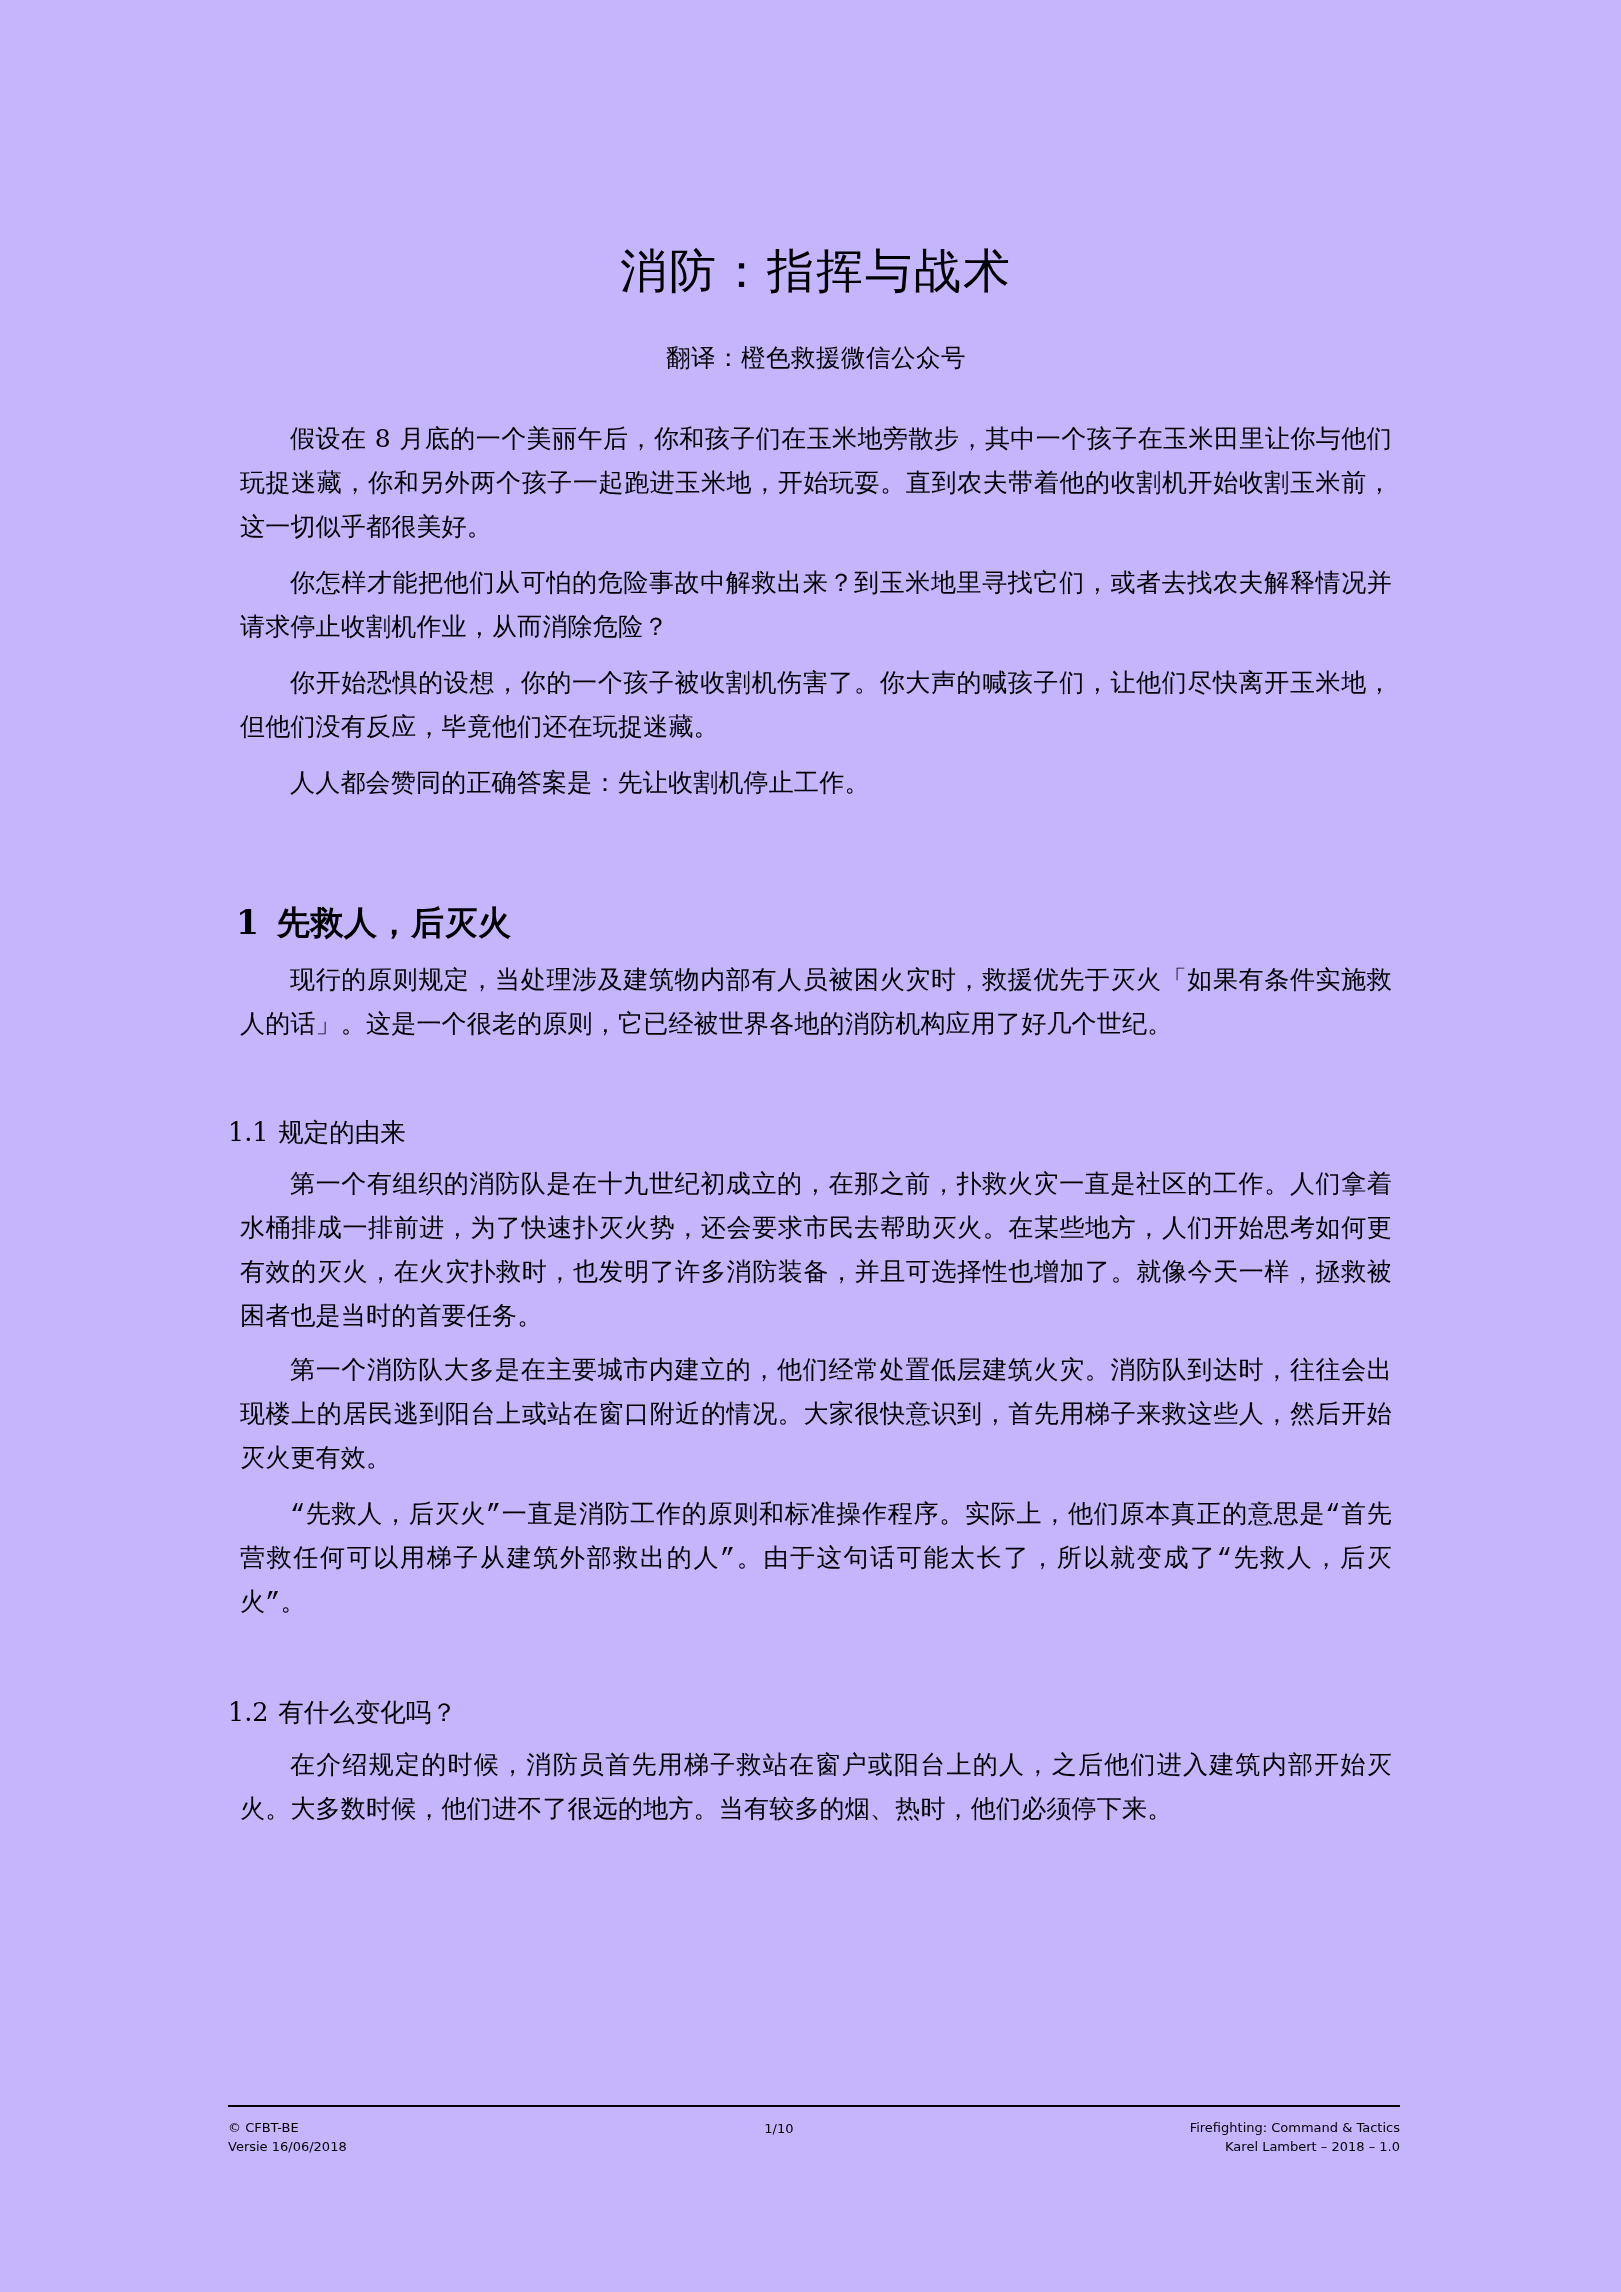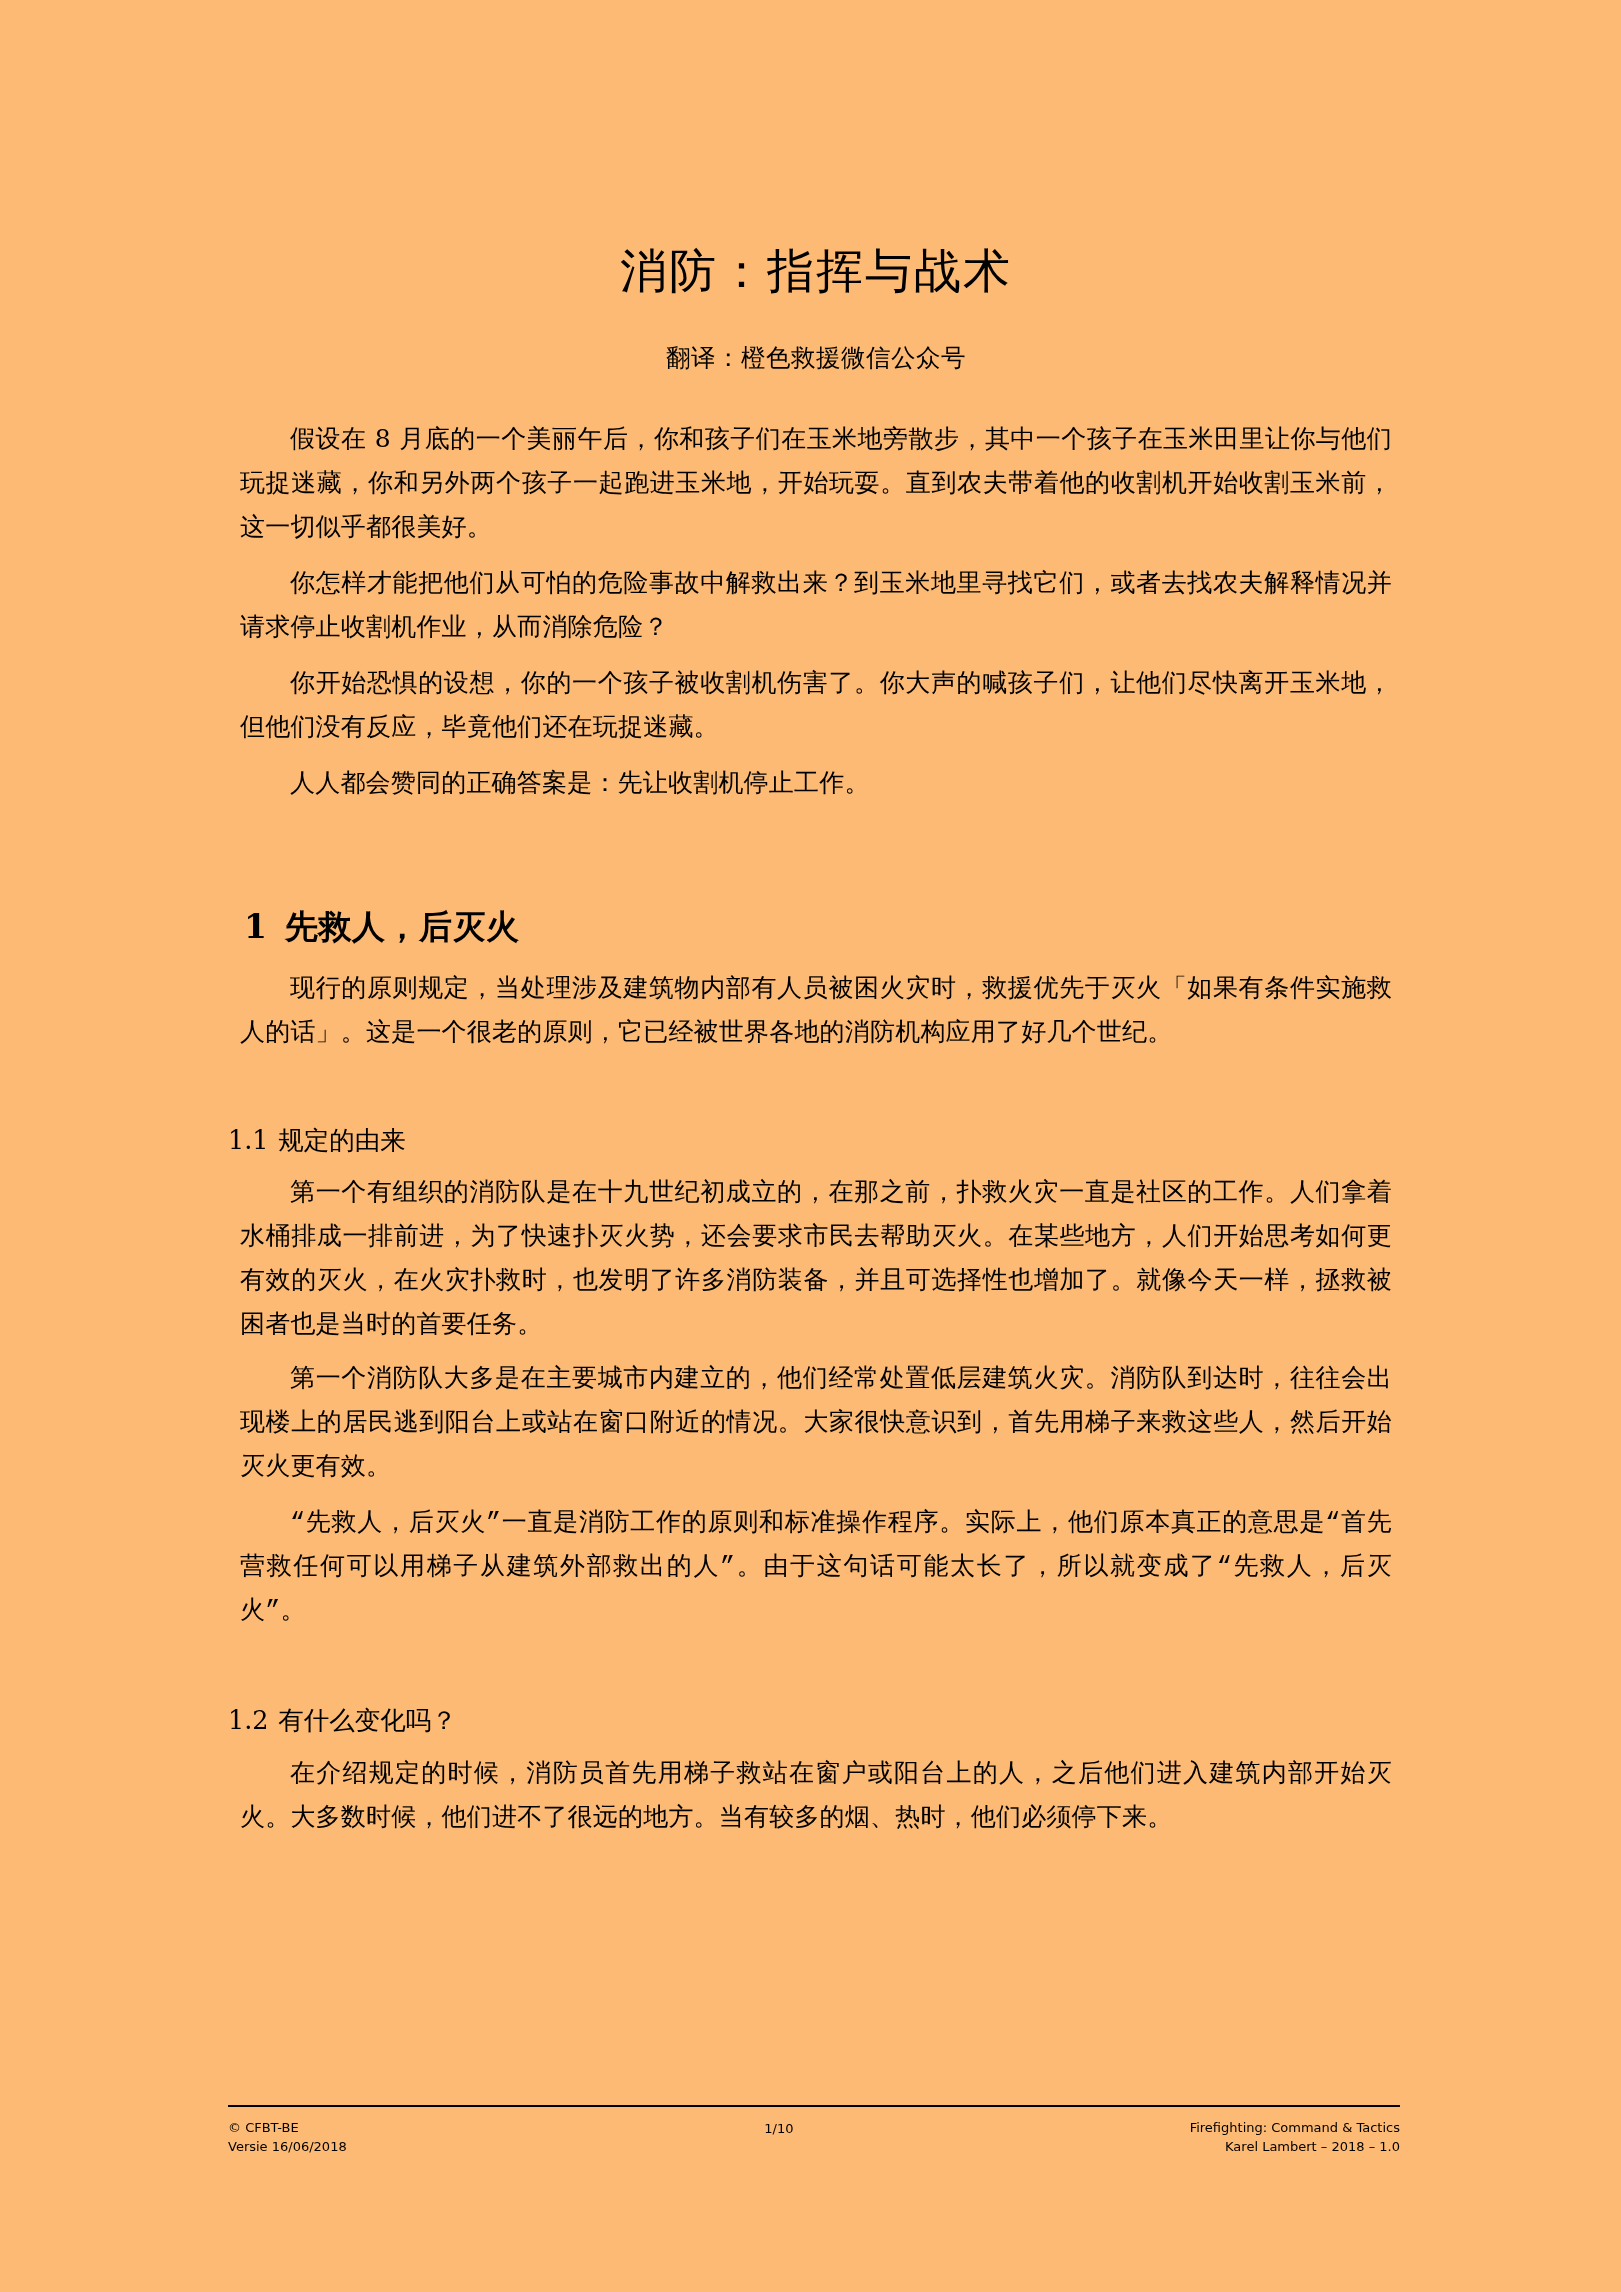--- a/index.html
+++ b/index.html
@@ -14,21 +14,21 @@
     font-family: "DejaVu Serif", "Liberation Serif", serif;
     color: #000000;
     -webkit-font-smoothing: antialiased;
   }
 
   .page {
     position: relative;
     box-sizing: border-box;
     width: 1621px;
     height: 2293px;
-    background: #fdba74;
+    background: #c4b5fd;
     padding: 0;
   }
 
   .content {
     position: absolute;
     left: 228px;
     top: 0;
     width: 1176px;
   }
 
@@ -64,21 +64,21 @@
     font-size: 25px;
     line-height: 1.76;
     text-align: justify;
     text-justify: inter-ideograph;
     text-indent: 2em;
     letter-spacing: 0.2px;
   }
 
   
   h1.section {
-    margin: 16px;
+    margin: 8px;
     padding-top: 84px;
     font-size: 33px;
     font-weight: bold;
     line-height: 1.35;
     text-align: left;
     letter-spacing: 0.5px;
   }
   h1.section .num {
     margin-right: 17.6px;
   }

